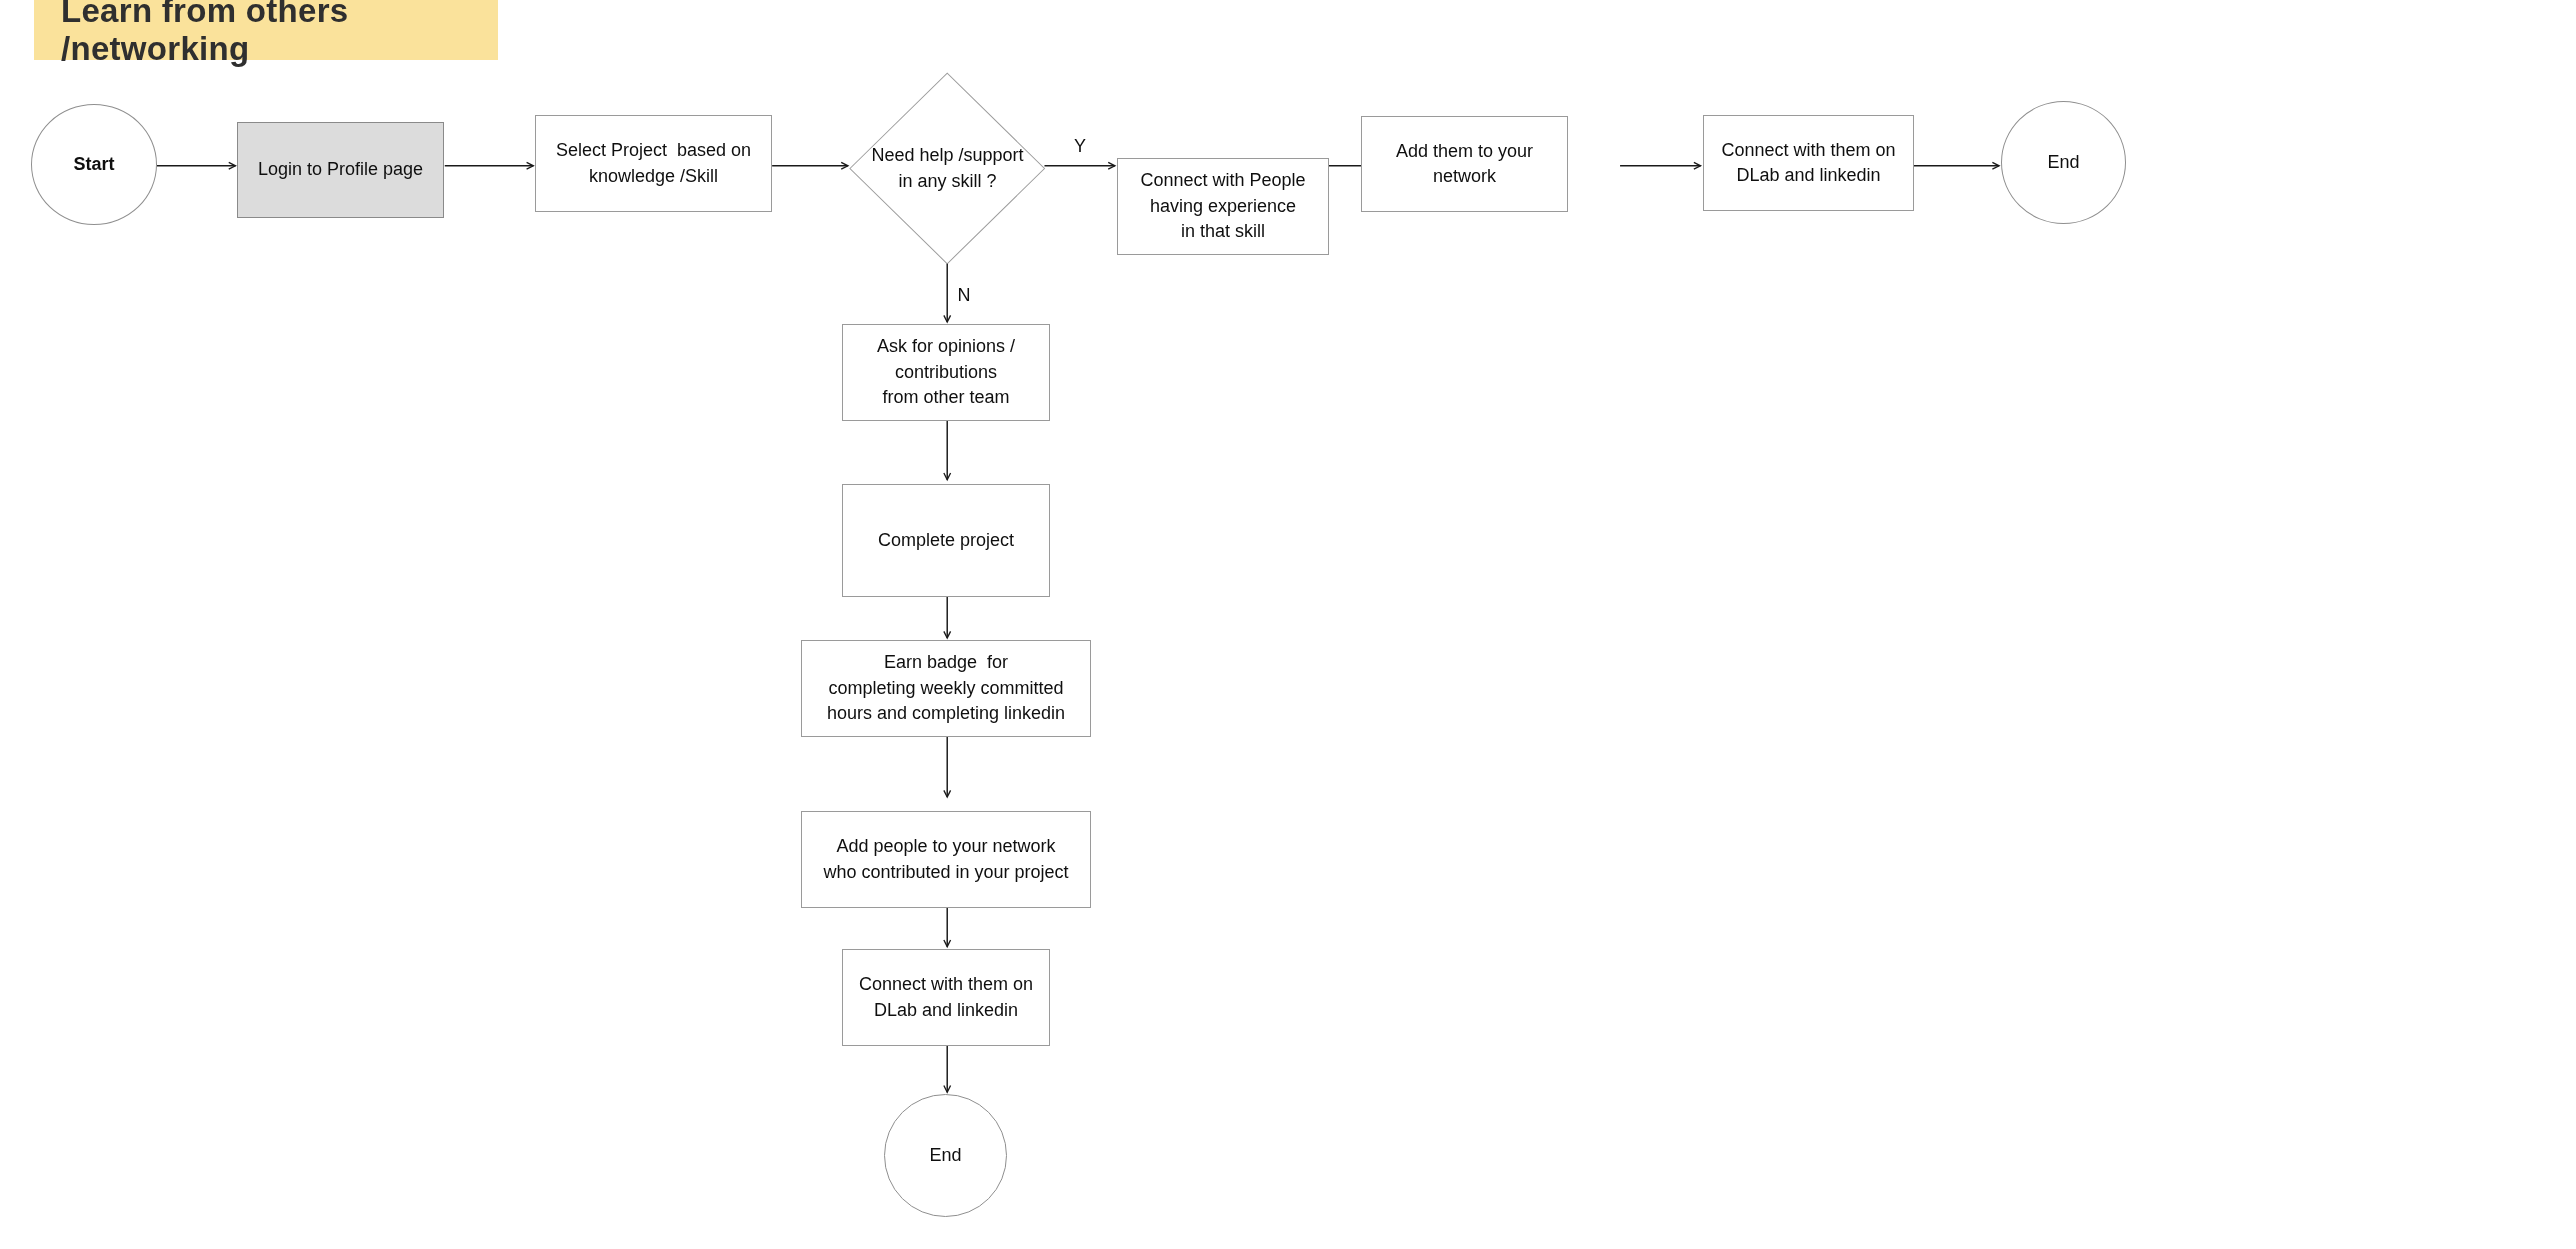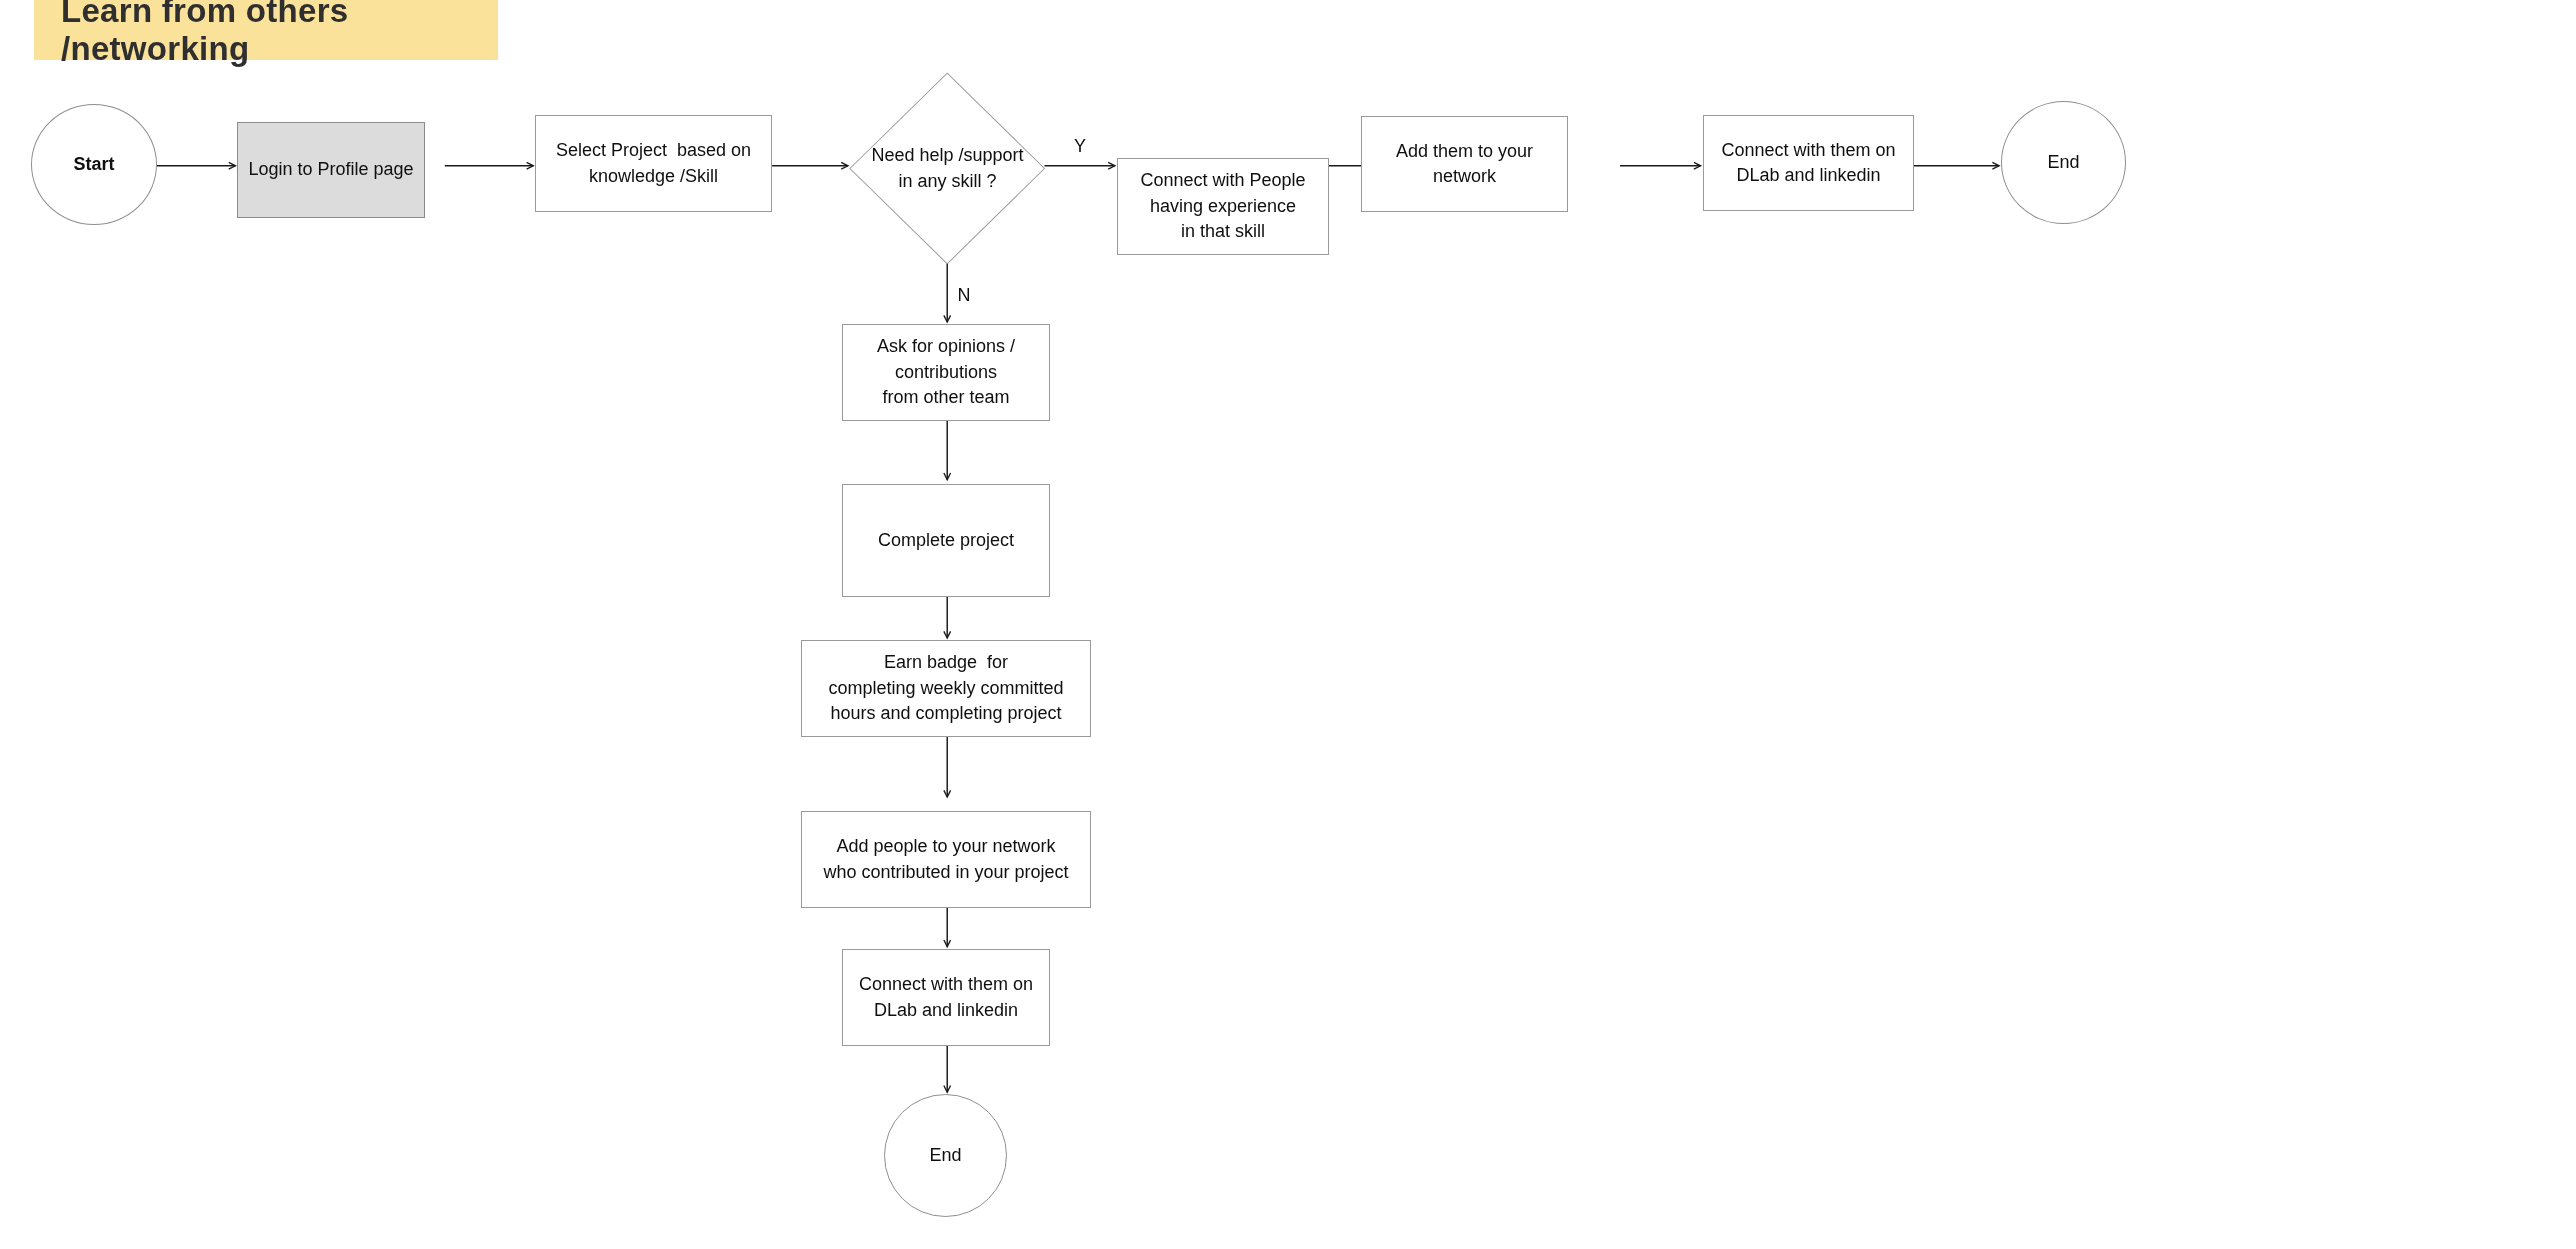--- a/index.html
+++ b/index.html
@@ -112,21 +112,21 @@
     <line x1="1412" y1="1335" x2="1412" y2="1411" stroke="var(--arrow)" stroke-width="2.2" marker-end="url(#arrowhead)"></line>
     <line x1="1412" y1="1558" x2="1412" y2="1628" stroke="var(--arrow)" stroke-width="2.2" marker-end="url(#arrowhead)"></line>
   </svg>
 
   <div class="banner">Learn from others /networking</div>
 
   <div class="shape terminator start-node" style="left:31px; top:104px; width:126px; height:121px;">
     <span>Start</span>
   </div>
 
-  <div class="shape process shaded" style="left:237px; top:122px; width:188px; height:96px;">
+  <div class="shape process shaded" style="left:237px; top:122px; width:207px; height:96px;">
     <span>Login to Profile page</span>
   </div>
 
   <div class="shape process" style="left:535px; top:115px; width:237px; height:97px;">
     <span>Select Project  based on
 knowledge /Skill</span>
   </div>
 
   <div class="shape diamond-label" style="left:840px; top:128px; width:215px; height:81px;">
     <span>Need help /support
@@ -163,21 +163,21 @@
 from other team</span>
   </div>
 
   <div class="shape process" style="left:842px; top:484px; width:208px; height:113px;">
     <span>Complete project</span>
   </div>
 
   <div class="shape process" style="left:801px; top:640px; width:290px; height:97px;">
     <span>Earn badge  for
 completing weekly committed
-hours and completing project</span>
+hours and completing linkedin</span>
   </div>
 
   <div class="shape process" style="left:801px; top:799px; width:290px; height:97px;margin-top:12px;">
     <span>Add people to your network
 who contributed in your project</span>
   </div>
 
   <div class="shape process" style="left:842px; top:949px; width:208px; height:97px;">
     <span>Connect with them on
 DLab and linkedin</span>

